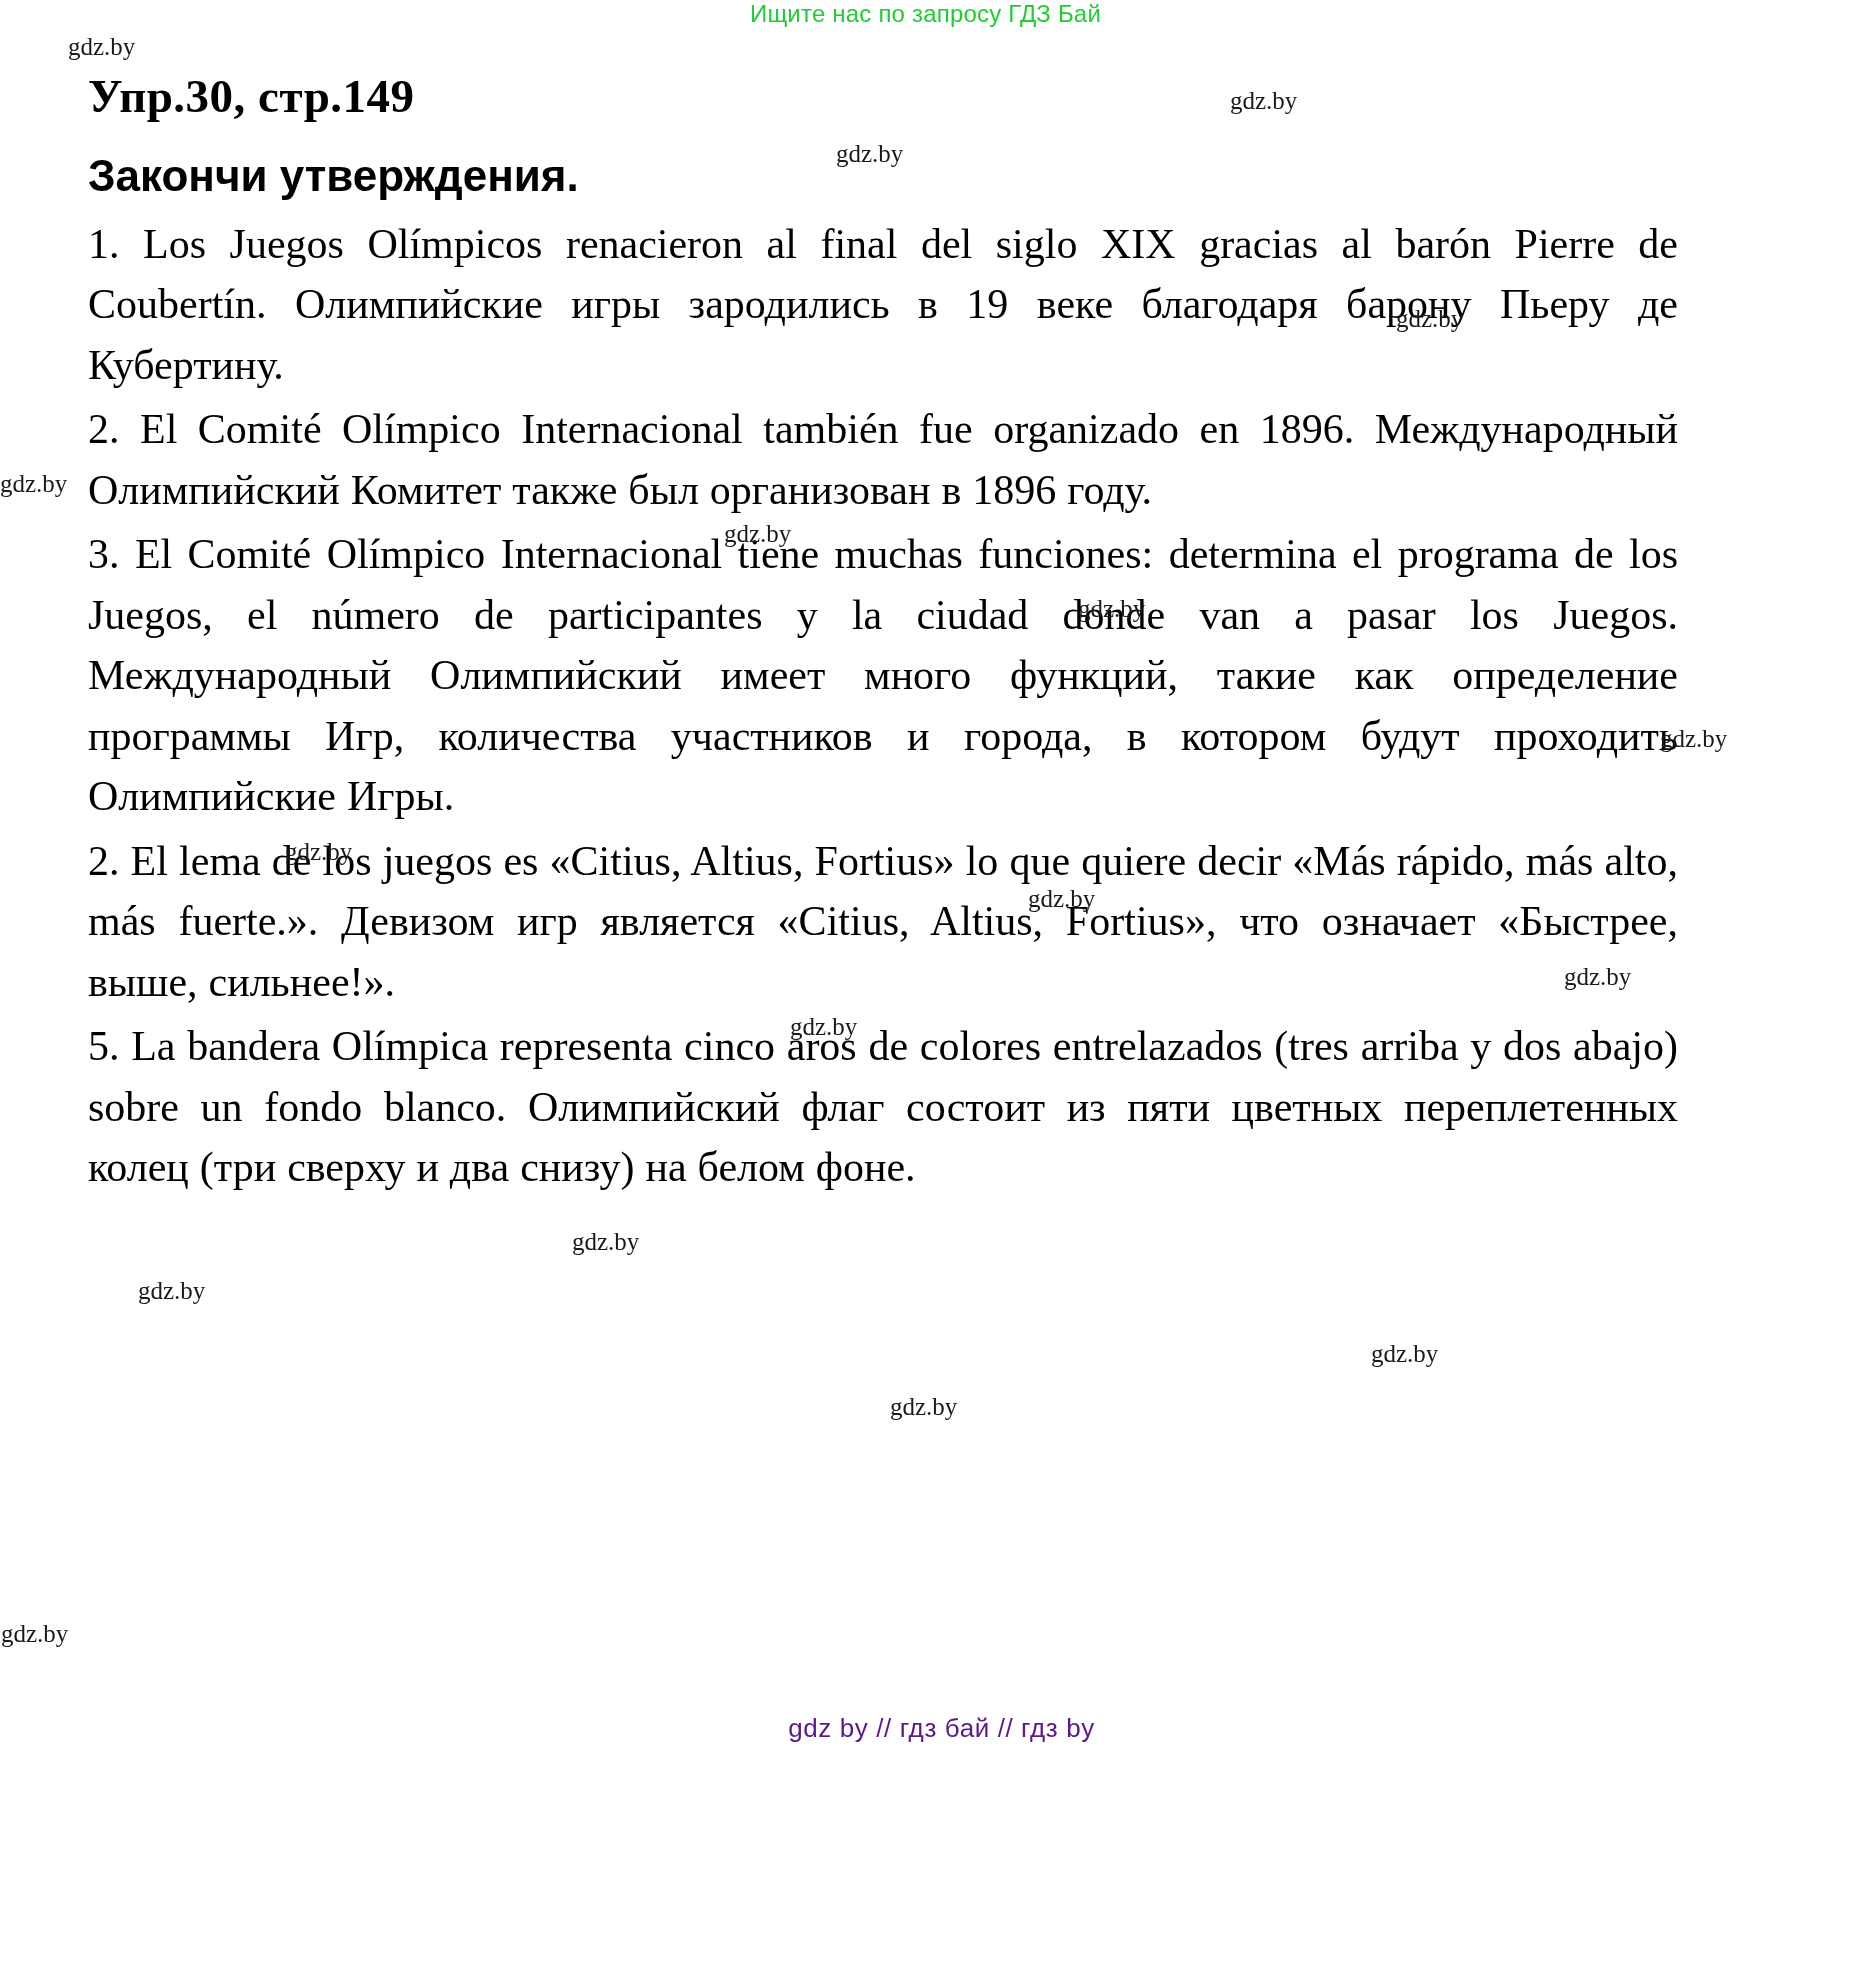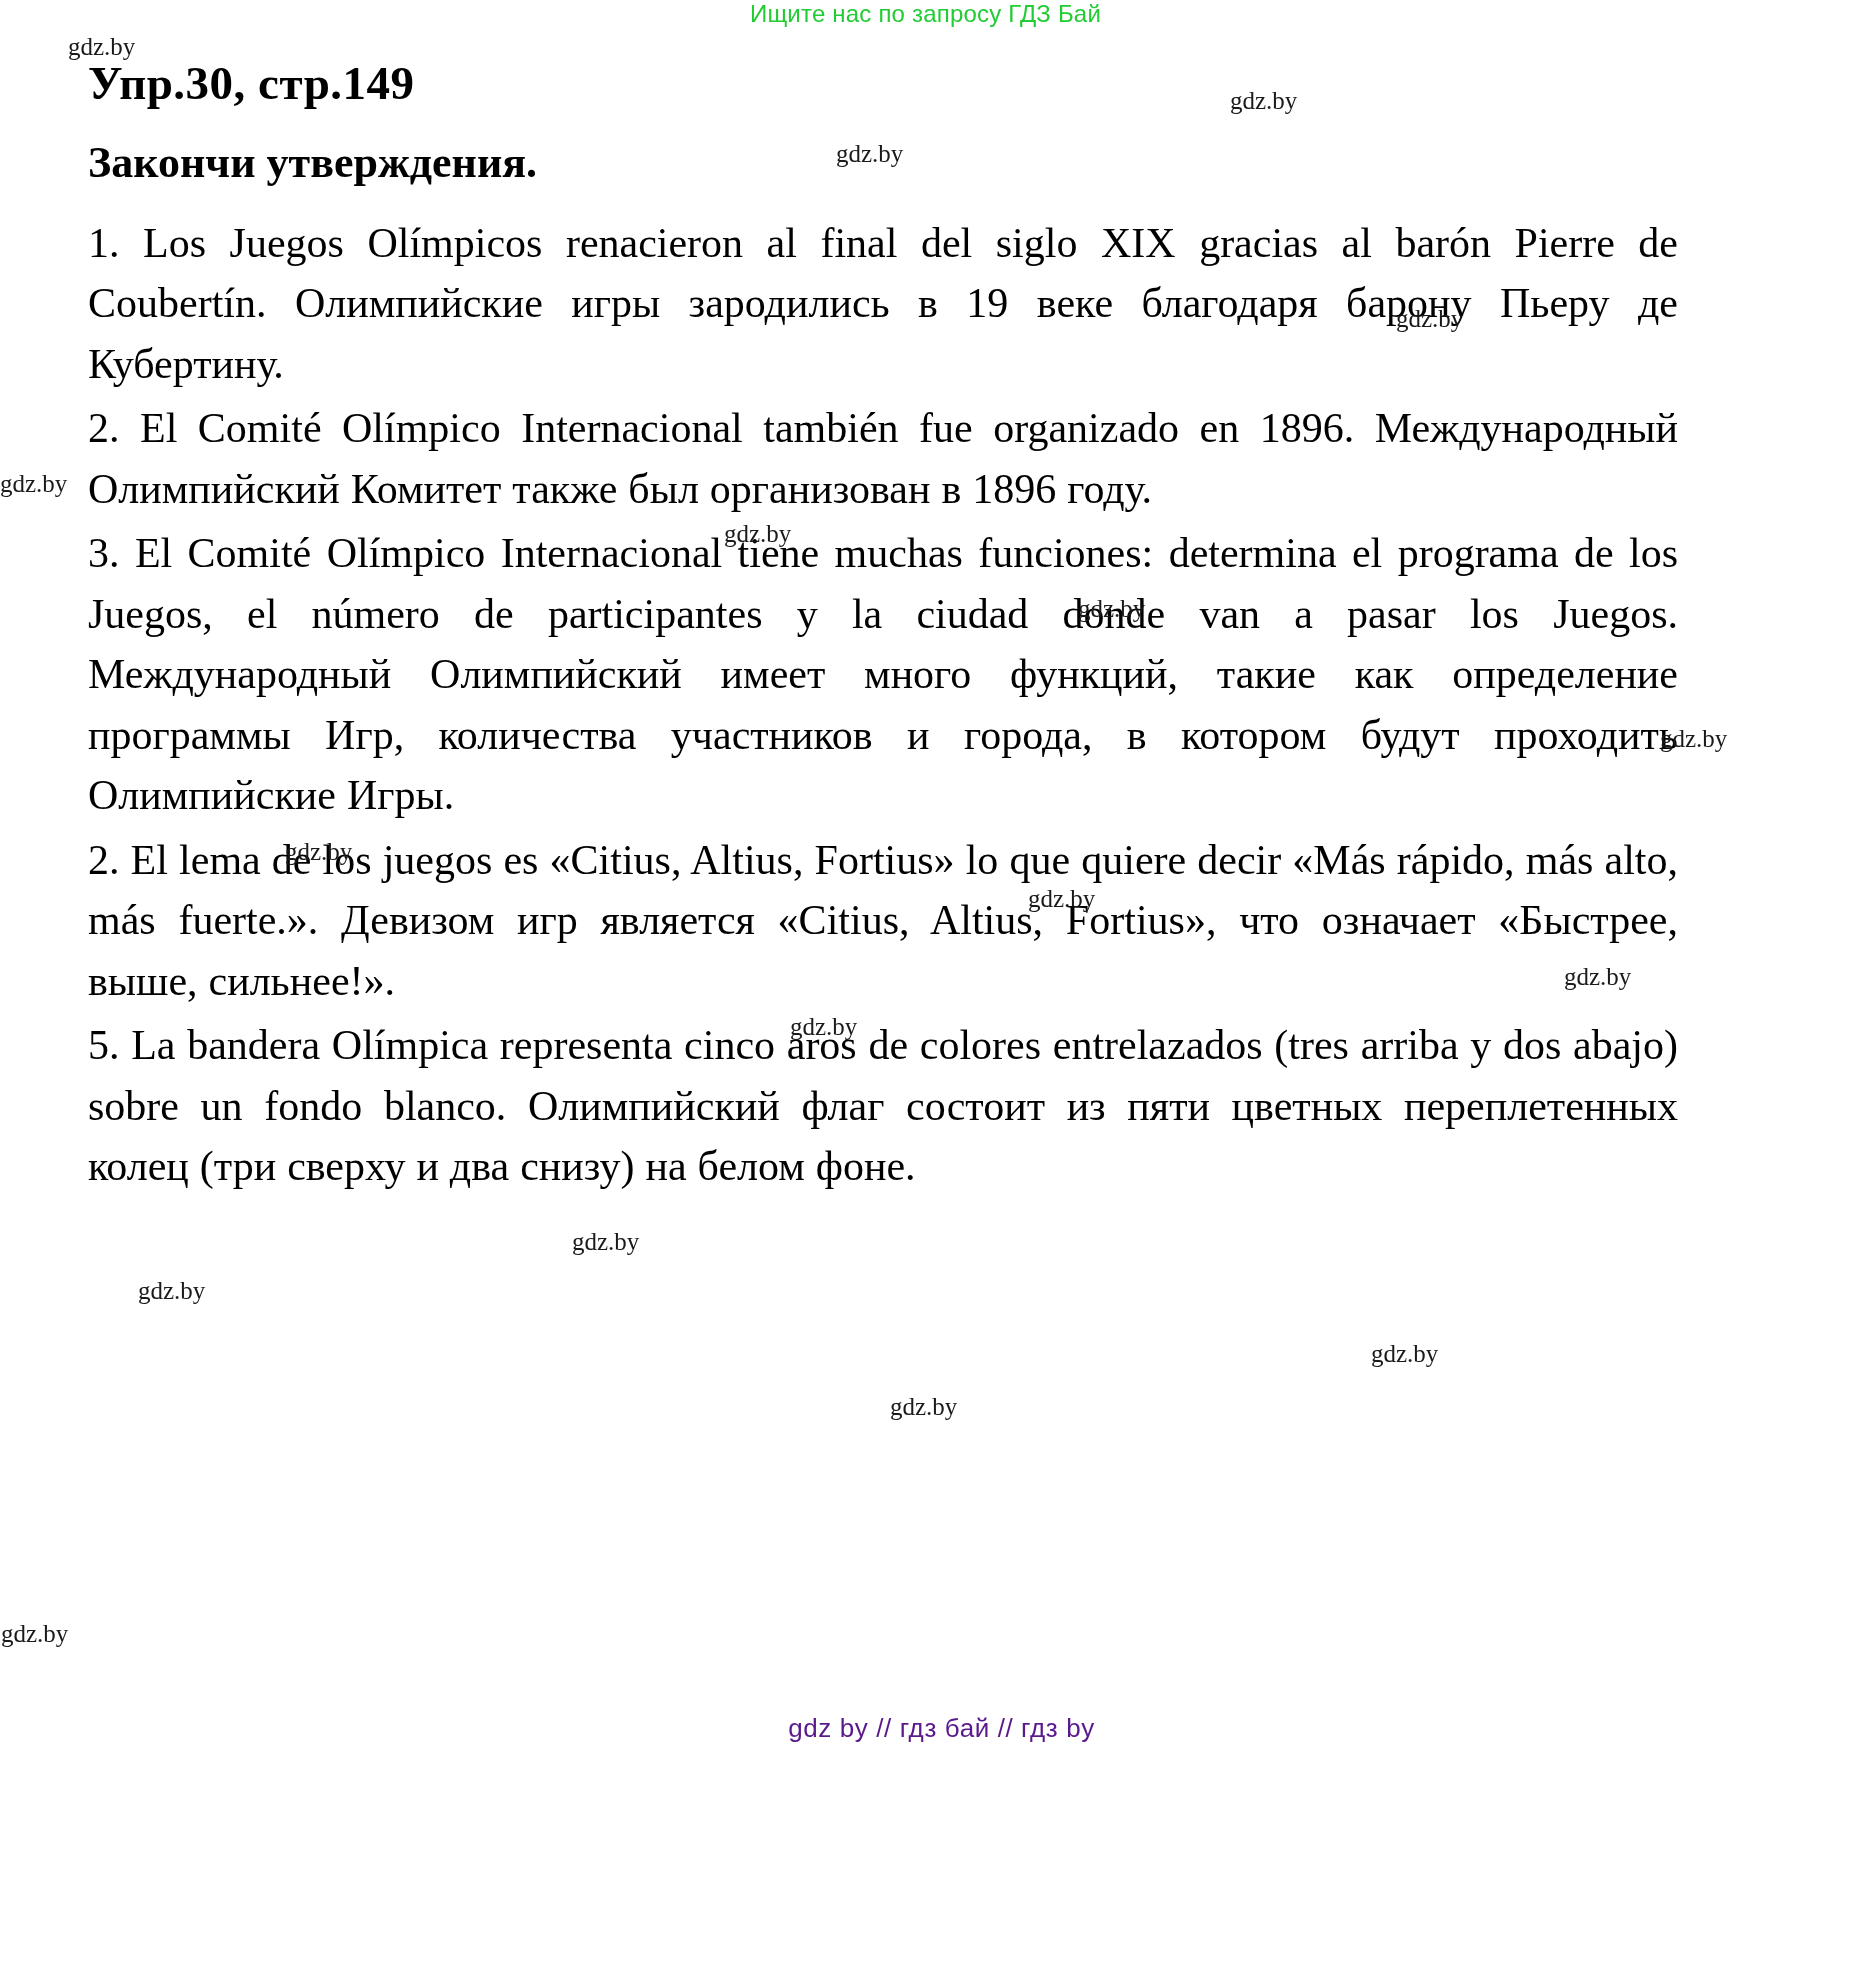--- a/index.html
+++ b/index.html
@@ -46,30 +46,30 @@
     left: 88px;
     top: 60px;
     width: 1590px;
   }
 
   #exercise-title {
     font-family: "Liberation Serif", "DejaVu Serif", serif;
     font-weight: bold;
     font-size: 47px;
     line-height: 1.0;
-    margin: 0 0 34px 0;
+    margin: 13px 0 34px 0;
     letter-spacing: 0.5px;
   }
 
   #task-prompt {
-    font-family: Liberation Serif, serif;
+    font-family: Liberation Sans, sans-serif;
     font-weight: bold;
     font-size: 44px;
     line-height: 1.0;
-    margin: 0 0 28px 0;
+    margin: 0 0 16px 0;
   }
 
   .answer-item {
     font-family: "Liberation Serif", "DejaVu Serif", serif;
     font-size: 42px;
     line-height: 1.44;
     text-align: justify;
     text-align-last: left;
     margin: 0 0 4px 0;
     word-spacing: 0.5px;

